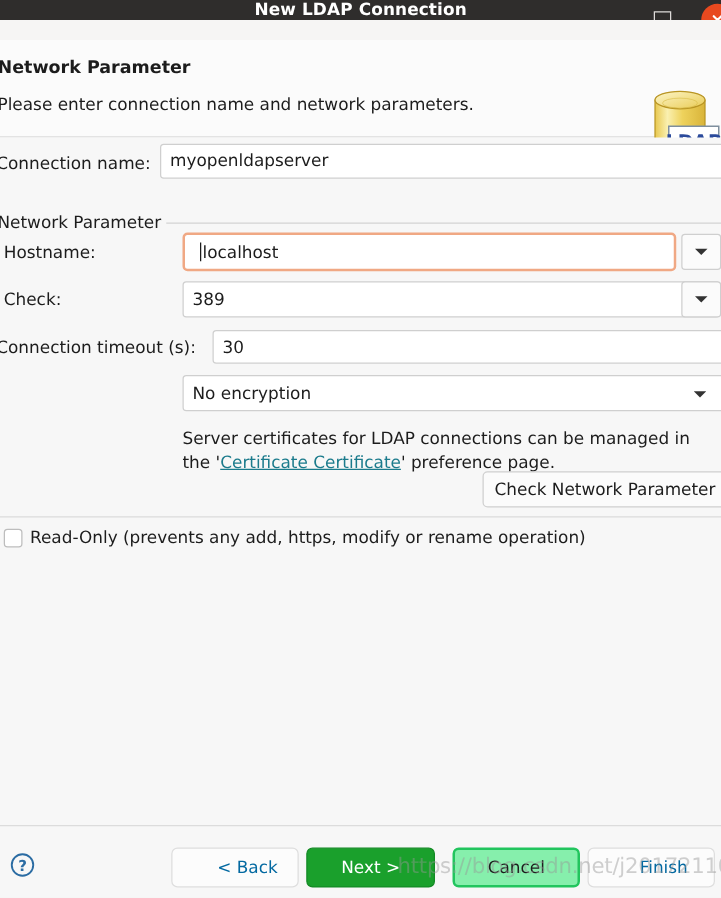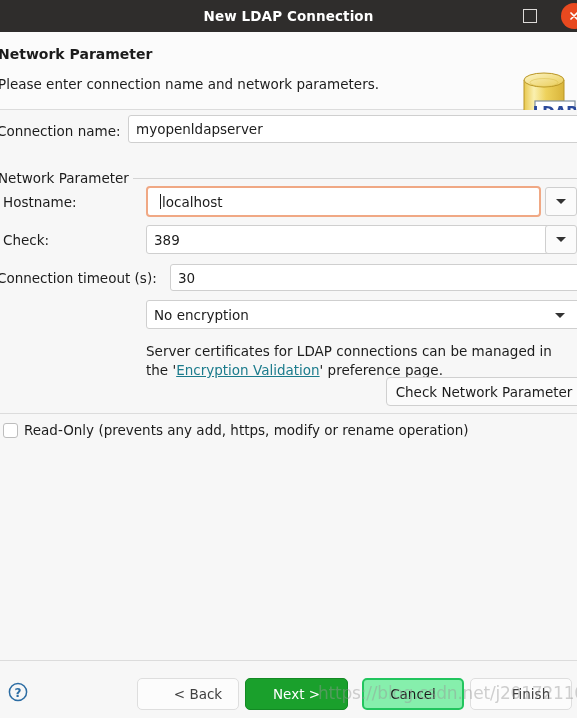--- a/index.html
+++ b/index.html
@@ -10,21 +10,21 @@
     font-family: "DejaVu Sans", "Liberation Sans", sans-serif;
   }
   body {
     background: #f6f5f4;
     position: relative;
   }
 
   
   .titlebar {
     position: absolute; top: 0; left: 0;
-    width: 577px; height: 32px;
+    width: 577px; height: 16px;
     background: #2f2d2c;
     display: flex; align-items: center;
     overflow: hidden;
   }
   .titlebar-title {
     position: absolute;
     left: 0; right: 0;
     text-align: center;
     color: #ffffff;
     font-size: 13.5px;
@@ -225,21 +225,21 @@
     justify-content: center;
   }
   .fbtn-normal {
     background: #86efac;
     border: 2px solid #22c55e;
     color: #1c1c1c;
   }
   .fbtn-disabled {
     background: #fcfcfc;
     border: 1px solid #dedede;
-    color: #404040;
+    color: #0369a1;
     padding-left: 20px;
   }
   .fbtn-primary {
     background: #1aa02c;
     border: 1px solid #138a24;
     color: #ffffff;
   }
 
   
   .watermark {
@@ -322,21 +322,21 @@
   <div class="field" style="left:170px; top:154px; width:410px; height:27px;">
     <span>30</span>
   </div>
 
   <div class="field" style="left:146px; top:190px; width:434px; height:29px;">
     <span>No encryption</span>
     <span class="arrow-down" style="position:absolute; right:14px; top:12px;"></span>
   </div>
 
   <div class="info-text">
-    <span>Server certificates for LDAP connections can be managed in the '</span><span class="link">Encryption Validation</span><span>' preference page.</span>
+    <span>Server certificates for LDAP connections can be managed in the '</span><span class="link">Certificate Certificate</span><span>' preference page.</span>
   </div>
 
   <div class="btn" style="left:386px; top:267px; width:196px; height:29px;">Check Network Parameter</div>
 
   <div class="hsep" style="top:303px;"></div>
 
   <div class="checkbox"></div>
   <div class="cb-label">Read-Only (prevents any add, https, modify or rename operation)</div>
 </div>
 

